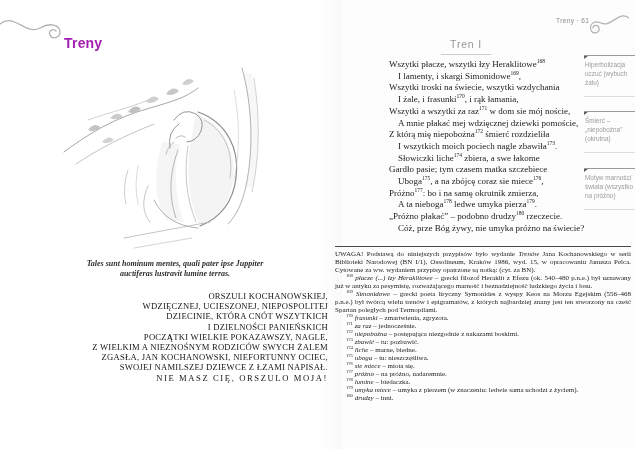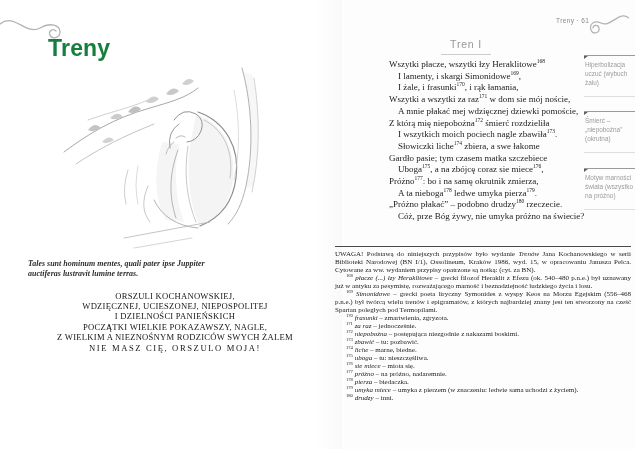--- a/index.html
+++ b/index.html
@@ -9,27 +9,27 @@
   }
   .gutter{position:absolute;left:316px;top:0;width:26px;height:449px;
     background:linear-gradient(90deg,rgba(0,0,0,0) 0%,rgba(0,0,0,0.025) 100%);}
   .right-tone{position:absolute;left:342px;top:0;width:293px;height:449px;background:rgba(0,0,0,0.008);}
 
   
   .flourish-left{position:absolute;left:0;top:8px;width:72px;height:38px;}
   .flourish-right{position:absolute;right:6px;top:8px;width:42px;height:30px;}
 
   
-  .page-title{position:absolute;left:48px;top:35px;
-    font-family:"Liberation Sans",sans-serif;font-weight:bold;font-size:23px;
-    letter-spacing:.2px;color:#15803d;}
+  .page-title{position:absolute;left:64px;top:35px;
+    font-family:"Liberation Sans",sans-serif;font-weight:bold;font-size:14px;
+    letter-spacing:.2px;color:#a21caf;}
   .illustration{position:absolute;left:58px;top:50px;width:212px;height:206px;}
-  .latin-caption{position:absolute;left:28px;top:259px;width:294px;
+  .latin-caption{position:absolute;left:28px;top:259px;width:294px;text-align:center;
     font-style:italic;font-weight:bold;font-size:8px;line-height:10px;color:#2e2e2e;}
-  .dedication{position:absolute;left:22px;top:291px;width:306px;text-align:center;
+  .dedication{position:absolute;left:22px;top:291px;width:306px;text-align:right;
     font-size:8.6px;line-height:10.2px;letter-spacing:.25px;color:#161616;}
   .dedication .ded-line.last{letter-spacing:1.6px;margin-top:.5px;}
 
   
   .running-head{position:absolute;left:556px;top:17px;
     font-family:"Liberation Sans",sans-serif;font-size:6.5px;letter-spacing:.4px;color:#8a8a8a;}
 
   
   .section-title{position:absolute;left:340px;top:38px;width:252px;text-align:center;
     font-family:"Liberation Sans",sans-serif;font-size:10.5px;letter-spacing:.8px;color:#979797;}
@@ -119,39 +119,43 @@
   </g>
 </svg>
 
 <div class="latin-caption">
     <div class="cap-line">Tales sunt hominum mentes, quali pater ipse Juppiter</div>
     <div class="cap-line">auctiferas lustravit lumine terras.</div>
   </div>
 <div class="dedication">
     <div class="ded-line">ORSZULI KOCHANOWSKIEJ,</div>
     <div class="ded-line">WDZIĘCZNEJ, UCIESZONEJ, NIEPOSPOLITEJ</div>
+    <div class="ded-line">DZIECINIE, KTÓRA CNÓT WSZYTKICH</div>
     <div class="ded-line">I DZIELNOŚCI PANIEŃSKICH</div>
     <div class="ded-line">POCZĄTKI WIELKIE POKAZAWSZY, NAGLE,</div>
     <div class="ded-line">Z WIELKIM A NIEZNOŚNYM RODZICÓW SWYCH ŻALEM</div>
+    <div class="ded-line">ZGASŁA, JAN KOCHANOWSKI, NIEFORTUNNY OCIEC,</div>
+    <div class="ded-line">SWOJEJ NAMILSZEJ DZIEWCE Z ŁZAMI NAPISAŁ.</div>
     <div class="ded-line last">NIE MASZ CIĘ, ORSZULO MOJA!</div>
   </div>
 
 <div class="running-head">Treny · 61</div>
 
 <svg class="flourish-right" viewBox="0 0 42 30">
   <path d="M42,10 C32,2 24,20 14,15 C7,12 2,16 4,22 C6,27 13,25 12,20 C11,16 6,17 6,20" fill="none" stroke="#b2b2b2" stroke-width="1.2" stroke-linecap="round"></path>
 </svg>
 
 <div class="section-title">
   <span>Tren I</span>
 </div>
 
 <div class="poem">
     <div class="poem-line">Wszytki płacze, wszytki łzy Heraklitowe<sup>168</sup></div>
     <div class="poem-line indent">I lamenty, i skargi Simonidowe<sup>169</sup>,</div>
+    <div class="poem-line">Wszytki troski na świecie, wszytki wzdychania</div>
     <div class="poem-line indent">I żale, i frasunki<sup>170</sup>, i rąk łamania,</div>
     <div class="poem-line">Wszytki a wszytki za raz<sup>171</sup> w dom sie mój noście,</div>
     <div class="poem-line indent">A mnie płakać mej wdzięcznej dziewki pomoście,</div>
     <div class="poem-line">Z którą mię niepobożna<sup>172</sup> śmierć rozdzieliła</div>
     <div class="poem-line indent">I wszytkich moich pociech nagle zbawiła<sup>173</sup>.</div>
     <div class="poem-line indent">Słowiczki liche<sup>174</sup> zbiera, a swe łakome</div>
     <div class="poem-line">Gardło pasie; tym czasem matka szczebiece</div>
     <div class="poem-line indent">Uboga<sup>175</sup>, a na zbójcę coraz sie miece<sup>176</sup>,</div>
     <div class="poem-line">Próżno<sup>177</sup>: bo i na samę okrutnik zmierza,</div>
     <div class="poem-line indent">A ta nieboga<sup>178</sup> ledwe umyka pierza<sup>179</sup>.</div>
@@ -171,16 +175,16 @@
     <p class="fn"><sup>168</sup> <i>płacze (...) łzy Heraklitowe</i> – grecki filozof Heraklit z Efezu (ok. 540–480 p.n.e.) był uznawany już w antyku za pesymistę, rozważającego marność i beznadziejność ludzkiego życia i losu.</p>
     <p class="fn"><sup>169</sup> <i>Simonidowe</i> – grecki poeta liryczny Symonides z wyspy Keos na Morzu Egejskim (556–468 p.n.e.) był twórcą wielu trenów i epigramatów, z których najbardziej znany jest ten stworzony na cześć Spartan poległych pod Termopilami.</p>
     <p class="fn"><sup>170</sup> <i>frasunki</i> – zmartwienia, zgryzota.</p>
     <p class="fn"><sup>171</sup> <i>za raz</i> – jednocześnie.</p>
     <p class="fn"><sup>172</sup> <i>niepobożna</i> – postępująca niezgodnie z nakazami boskimi.</p>
     <p class="fn"><sup>173</sup> <i>zbawić</i> – tu: pozbawić.</p>
     <p class="fn"><sup>174</sup> <i>liche</i> – marne, biedne.</p>
     <p class="fn"><sup>175</sup> <i>uboga</i> – tu: nieszczęśliwa.</p>
     <p class="fn"><sup>176</sup> <i>sie miece</i> – miota się.</p>
     <p class="fn"><sup>177</sup> <i>próżno</i> – na próżno, nadaremnie.</p>
-    <p class="fn"><sup>178</sup> <i>pierza</i> – biedaczka.</p>
+    <p class="fn"><sup>178</sup> <i>lumine</i> – biedaczka.</p>
     <p class="fn"><sup>179</sup> <i>umyka miece</i> – umyka z pierzem (w znaczeniu: ledwie sama uchodzi z życiem).</p>
     <p class="fn"><sup>180</sup> <i>drudzy</i> – inni.</p>
   </div>
 
 </body></html>

